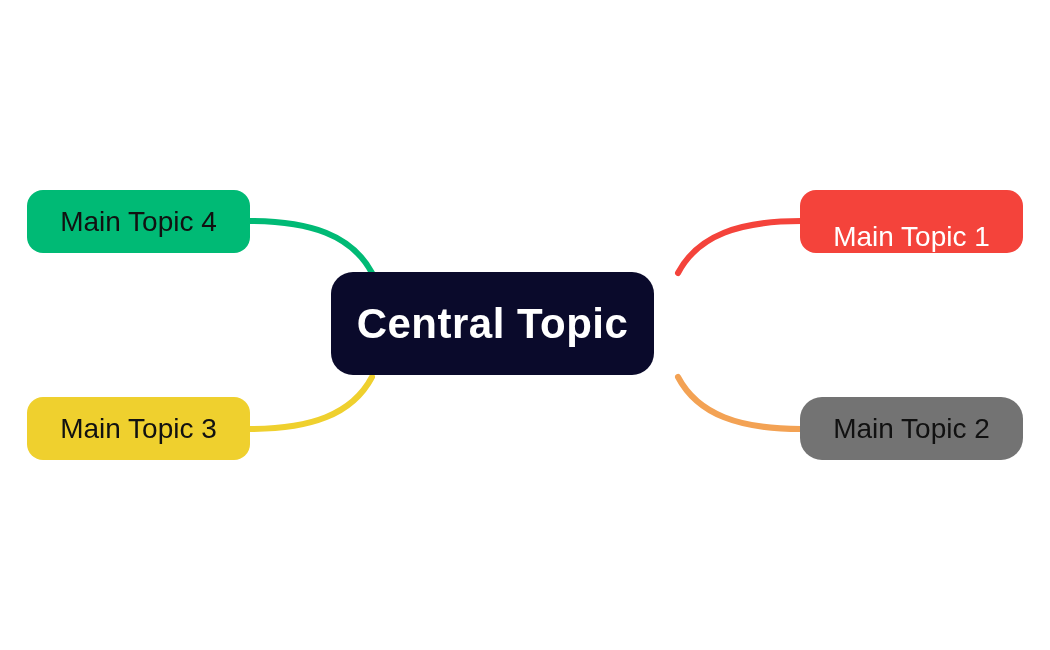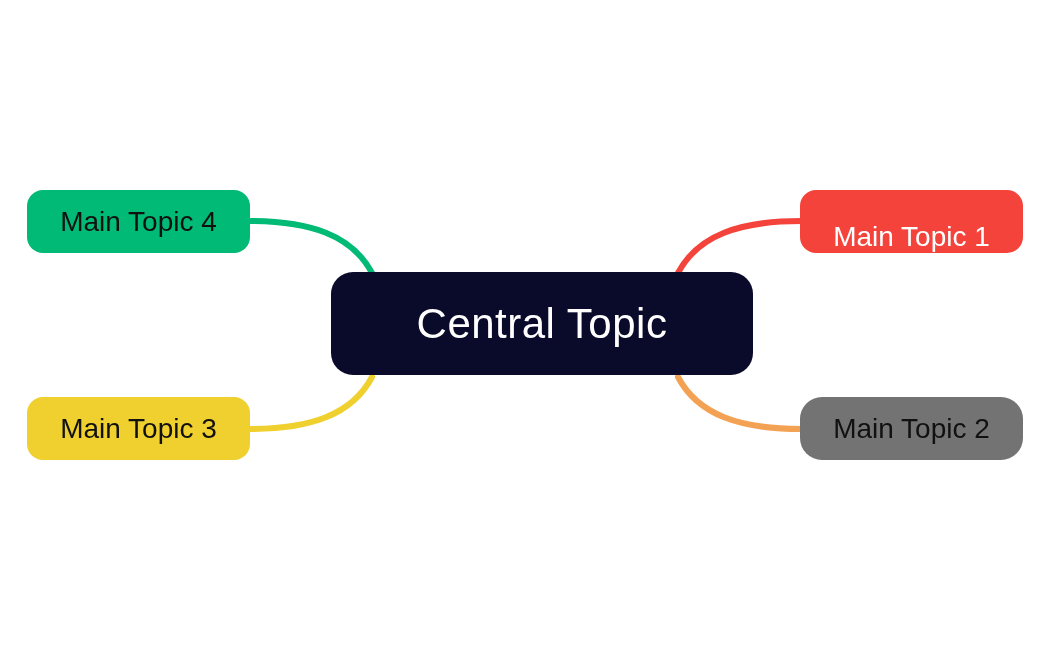--- a/index.html
+++ b/index.html
@@ -32,25 +32,25 @@
     display: flex;
     align-items: center;
     justify-content: center;
     box-sizing: border-box;
     cursor: pointer;
     user-select: none;
   }
   .node.central {
     left: 331px;
     top: 272px;
-    width: 422px;
+    width: 323px;
     height: 103px;
     border-radius: 22px;
     font-size: 42px;
-    font-weight: 400;
+    font-weight: 700;
     letter-spacing: 0.5px;
   }
   .node.topic {
     width: 223px;
     height: 63px;
     border-radius: 16px;
     font-size: 28px;
     font-weight: 500;
   }
   .node.tl { left: 27px;  top: 190px; justify-content: center; }

